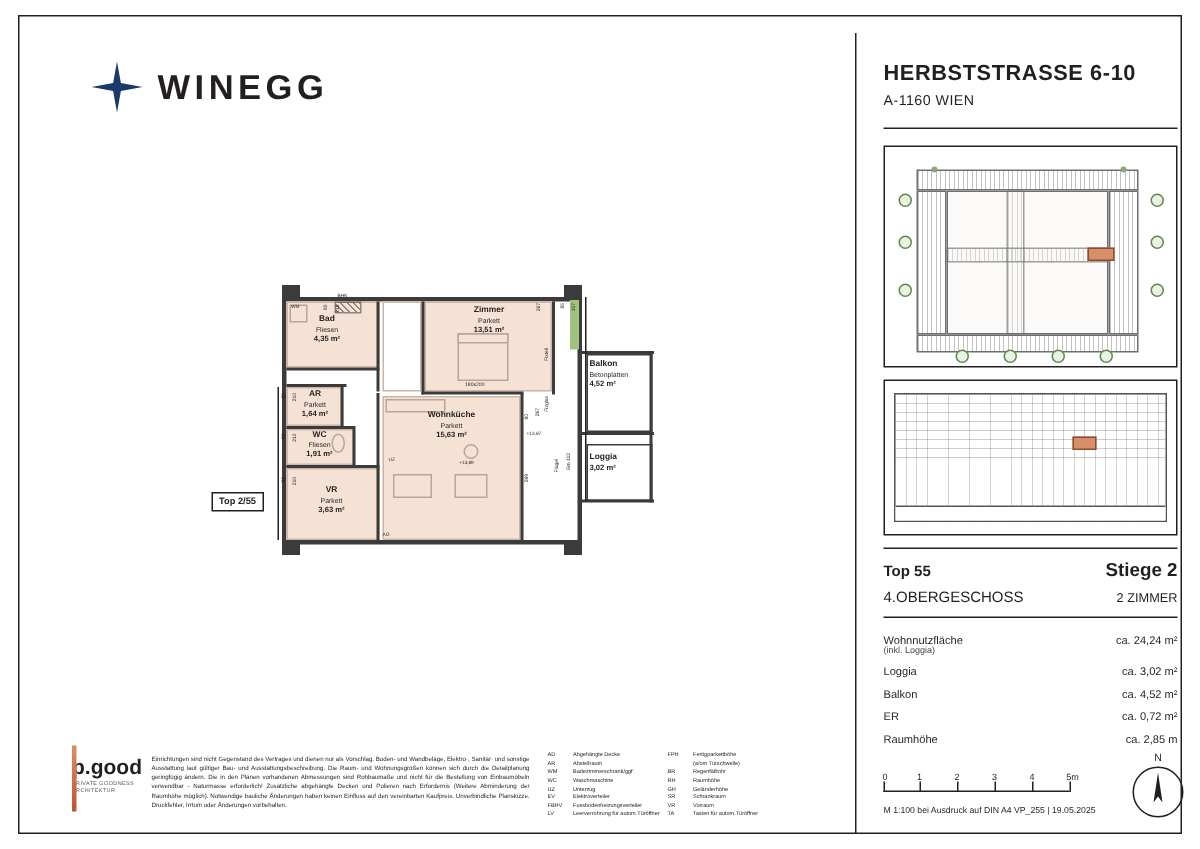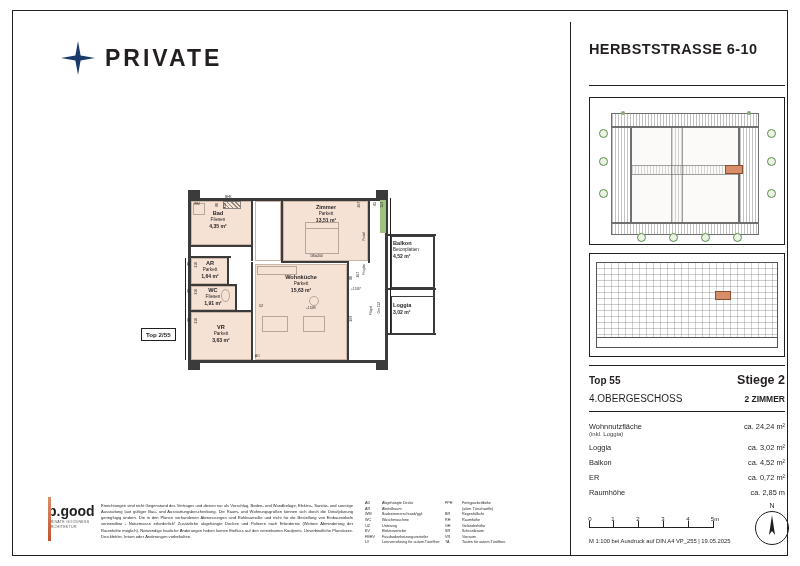--- a/index.html
+++ b/index.html
@@ -56,21 +56,21 @@
   .elev-base { position:absolute; left:0; right:0; bottom:0; height:10px; background:#fff; border-top:0.7px solid #555; }
 
   
   .info { position:absolute; left:576px; top:354px; width:196px; }
   .info-rule { height:1px; background:#231f20; }
   .info-head { display:flex; justify-content:space-between; align-items:baseline; padding:7px 0 6px 0; }
   .info-head .l { font-size:10px; font-weight:bold; }
   .info-head .r { font-size:12.5px; font-weight:bold; }
   .info-sub { display:flex; justify-content:space-between; align-items:baseline; padding:0 0 7px 0; }
   .info-sub .l { font-size:10px; }
-  .info-sub .r { font-size:8.5px;font-weight:bold; }
+  .info-sub .r { font-size:8.5px; }
   .info-rows { padding-top:7px; }
   .irow { display:flex; justify-content:space-between; font-size:7.4px; padding:3.0px 0; }
   .irow .k { color:#231f20; }
   .irow .v { color:#231f20; }
   .irow .sub { display:block; font-size:6px; color:#444; }
 
   
   .scalewrap { position:absolute; left:576px; top:505px; width:196px; }
   .scale-ticks { position:relative; height:16px; }
   .scale-line { position:absolute; left:0; top:11px; width:124px; height:1px; background:#231f20; }
@@ -125,27 +125,28 @@
 <body>
 
 <div class="sheet">
 
   <div class="logo-wrap">
     <span class="logo-star">
       <svg width="34" height="34" viewBox="0 0 34 34">
         <path d="M17 0 L19.6 14.4 L34 17 L19.6 19.6 L17 34 L14.4 19.6 L0 17 L14.4 14.4 Z" fill="#1b3a6b"></path>
       </svg>
     </span>
-    <span class="logo-text">PRIVATE</span>
+    <span class="logo-text">WINEGG</span>
   </div>
 
   <div class="divider-v"></div>
 
   <div class="hdr">
     <h1>HERBSTSTRASSE 6-10</h1>
+    <h2>A-1160 WIEN</h2>
   </div>
   <div class="hdr-rule"></div>
 
   <div class="keyplan">
     <div class="kp-inner">
 
       <div class="kp-hatch" style="left:14px; top:8px; width:148px; height:14px;"></div>
       <div class="kp-hatch" style="left:14px; top:22px; width:20px; height:96px;"></div>
       <div class="kp-hatch" style="left:142px; top:22px; width:20px; height:96px;"></div>
       <div class="kp-block" style="left:34px; top:22px; width:108px; height:96px; background:#fbfaf8;"></div>

